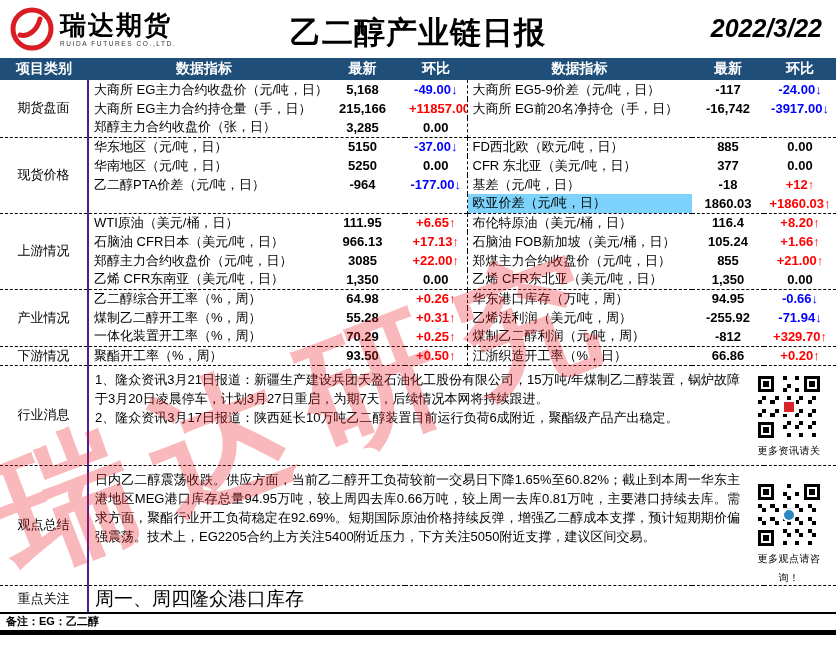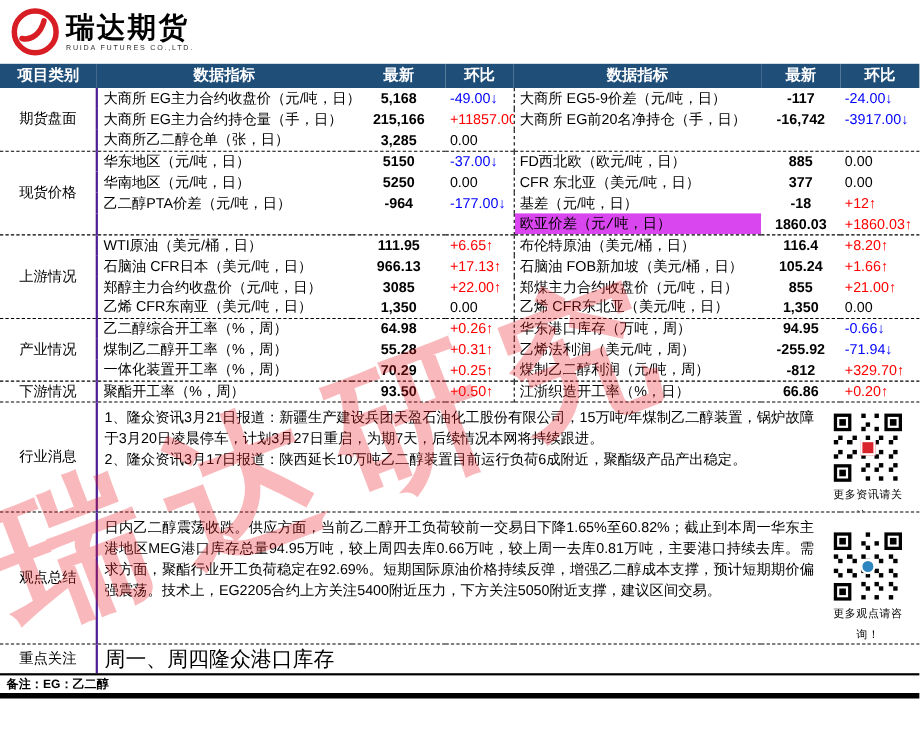--- a/index.html
+++ b/index.html
@@ -22,25 +22,25 @@
 
   
   table.rpt { width:836px; border-collapse:collapse; table-layout:fixed; }
   thead th { background:var(--hdr,#1F4E79); color:#fff; font-size:14px; font-weight:bold;
              height:22px; text-align:center; padding:0; }
   td { font-size:13px; height:19px; padding:0 4px; vertical-align:middle;
        overflow:hidden; white-space:nowrap; }
   td.cat { text-align:center; border-right:2px solid #4c1d95; font-size:13px; }
   td.ind { text-align:left; padding-left:5px; }
   td.num { text-align:center; font-weight:bold; }
-  td.chg { text-align:left; font-weight:normal; border-right:1px dashed #000; }
+  td.chg { text-align:center; font-weight:bold; border-right:1px dashed #000; }
   td.chg:last-child { border-right:none;margin-left:32px; }
   td.up   { color:#FF0000; }
   td.down { color:#0000FF; }
-  td.hl   { background:#d946ef;font-family:Liberation Mono, monospace; }
+  td.hl   { background:#7dd3fc; }
   tbody.sec + tbody.sec tr:first-child td,
   tbody.blk tr td { border-top:1px dashed #000; }
   tbody.blk td.blockcell { border-right:none; }
 
   .blockcell { position:relative; white-space:normal; vertical-align:top;
                padding:4px 96px 4px 6px; line-height:19px; font-size:13px; text-align:justify; }
   .newsrow  td { height:100px; }
   .sumrow   td { height:120px; }
   .focusrow td { height:18px; }
   .focuscell { white-space:nowrap; padding-left:6px; font-size:19px; }
@@ -80,20 +80,22 @@
           <circle cx="22" cy="22" r="19" fill="none" stroke="#D81E24" stroke-width="5"></circle>
           <path d="M10 28 C18 30, 27 24, 30 12" fill="none" stroke="#D81E24" stroke-width="5" stroke-linecap="round"></path>
           <path d="M15 34 C24 34, 32 27, 33 19" fill="none" stroke="#fff" stroke-width="3"></path>
         </svg>
       </span>
       <div class="brand-text">
         <div class="brand-name">瑞达期货</div>
         <div class="brand-sub">RUIDA FUTURES CO.,LTD.</div>
       </div>
     </div>
+    <div class="title">乙二醇产业链日报</div>
+    <div class="date">2022/3/22</div>
   </div>
 
 
   <table class="rpt">
     <colgroup>
       <col style="width:88px">
         <col style="width:232px">
         <col style="width:85px">
         <col style="width:62px">
       <col style="width:225px">
@@ -123,21 +125,21 @@
         </tr>
         <tr>
           <td class="ind">大商所 EG主力合约持仓量（手，日）</td>
           <td class="num">215,166</td>
           <td class="chg up">+11857.00↑</td>
           <td class="ind">大商所 EG前20名净持仓（手，日）</td>
           <td class="num">-16,742</td>
           <td class="chg down">-3917.00↓</td>
         </tr>
         <tr>
-          <td class="ind">大商所乙二醇仓单（张，日）</td>
+          <td class="ind">郑醇主力合约收盘价（张，日）</td>
           <td class="num">3,285</td>
           <td class="chg">0.00</td>
           <td class="ind"></td>
           <td class="num"></td>
           <td class="chg"></td>
         </tr>
       </tbody>
       <tbody class="sec">
         <tr>
           <td class="cat" rowspan="4">现货价格</td>

